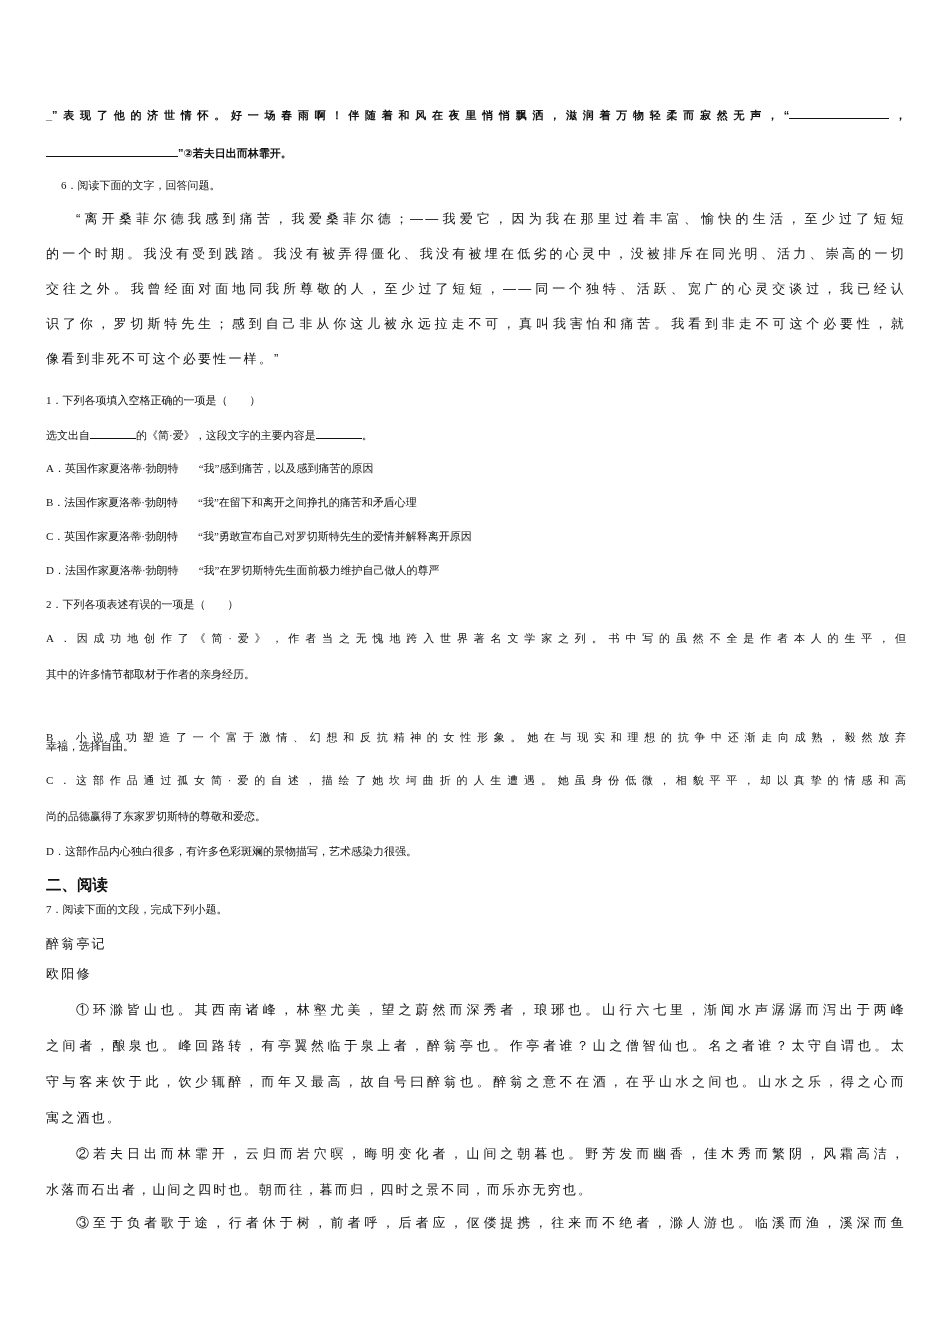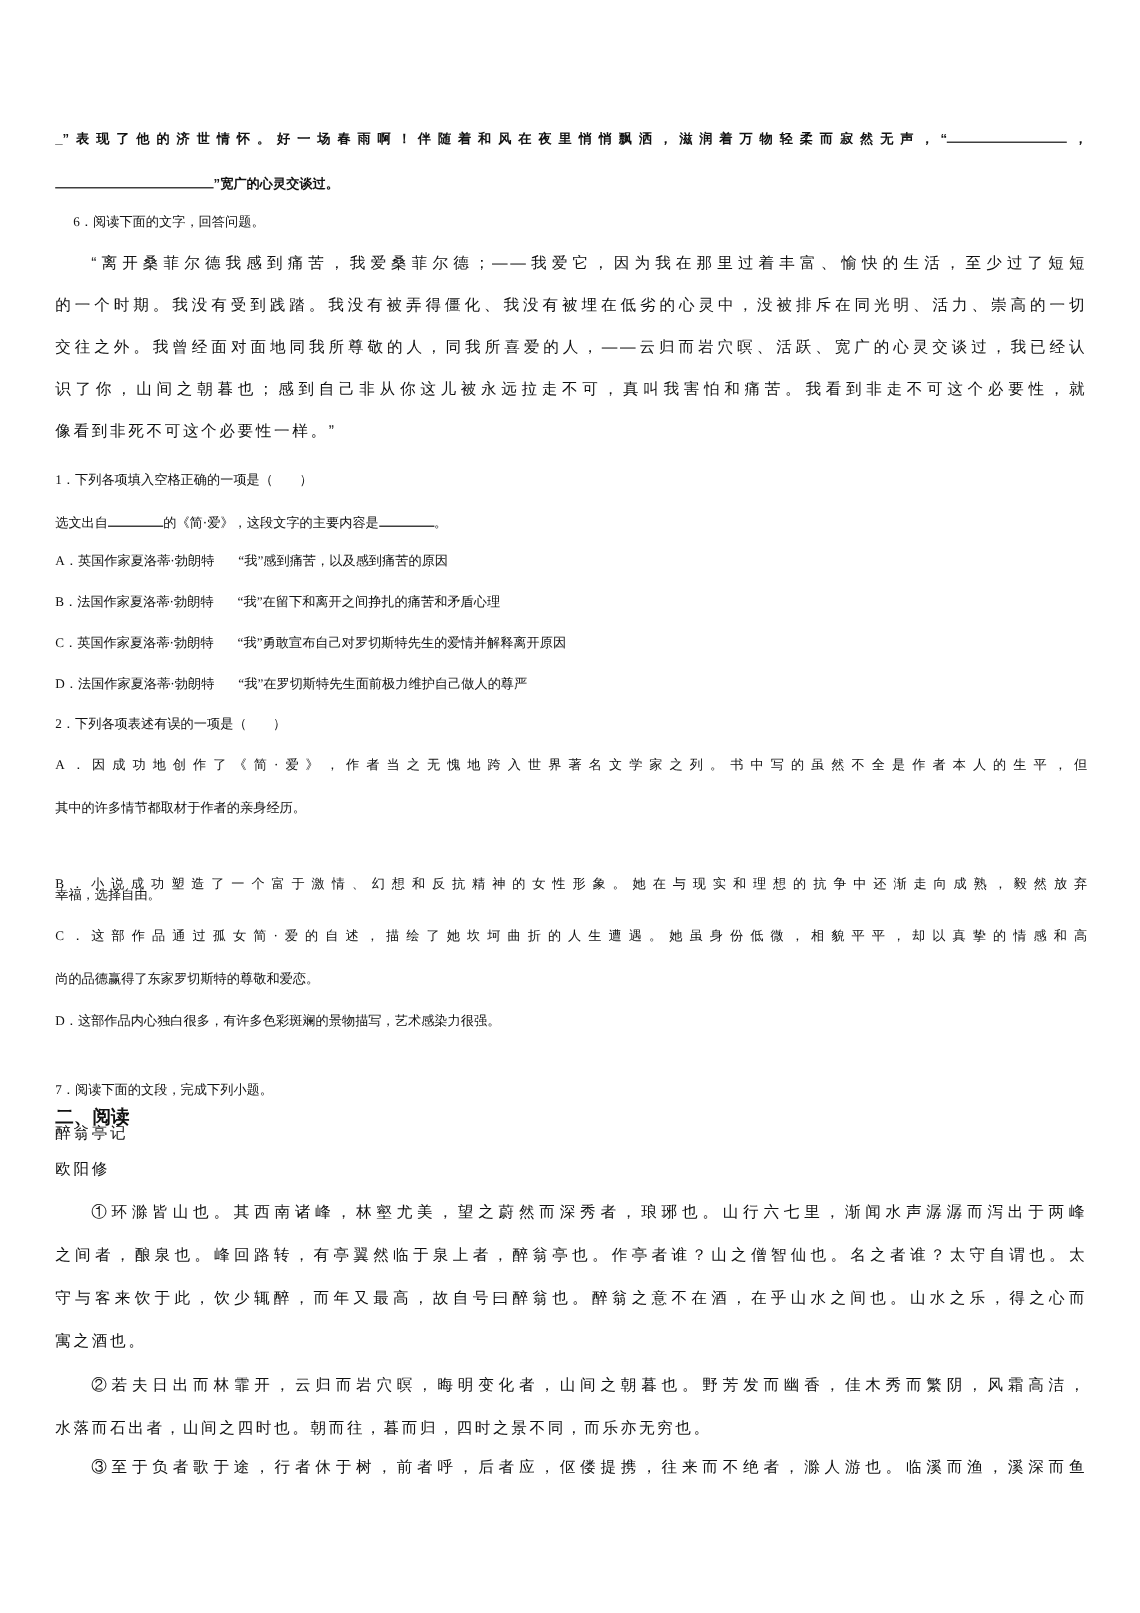--- a/index.html
+++ b/index.html
@@ -17,29 +17,29 @@
 </style>
 </head>
 <body>
 
 <div class="page">
 
   <div class="line sans bold just" style="top:104px;">
     <span>_”表现了他的济世情怀。好一场春雨啊！伴随着和风在夜里悄悄飘洒，滋润着万物轻柔而寂然无声，“</span><span class="blank" style="width:100px;"></span><span>，</span>
   </div>
   <div class="line sans bold" style="top:142px;">
-    <span class="blank" style="width:132px;"></span><span>”宽广的心灵交谈过。</span>
+    <span class="blank" style="width:132px;"></span><span>”②若夫日出而林霏开。</span>
   </div>
 
   <div class="line serif" style="top:175px;margin-left:15px;">6．阅读下面的文字，回答问题。</div>
 
   <div class="line kai just indent" style="top:209px;">“离开桑菲尔德我感到痛苦，我爱桑菲尔德；——我爱它，因为我在那里过着丰富、愉快的生活，至少过了短短</div>
   <div class="line kai just" style="top:244px;">的一个时期。我没有受到践踏。我没有被弄得僵化、我没有被埋在低劣的心灵中，没被排斥在同光明、活力、崇高的一切</div>
-  <div class="line kai just" style="top:279px;">交往之外。我曾经面对面地同我所尊敬的人，同我所喜爱的人，——云归而岩穴暝、活跃、宽广的心灵交谈过，我已经认</div>
-  <div class="line kai just" style="top:314px;">识了你，山间之朝暮也；感到自己非从你这儿被永远拉走不可，真叫我害怕和痛苦。我看到非走不可这个必要性，就</div>
+  <div class="line kai just" style="top:279px;">交往之外。我曾经面对面地同我所尊敬的人，至少过了短短，——同一个独特、活跃、宽广的心灵交谈过，我已经认</div>
+  <div class="line kai just" style="top:314px;">识了你，罗切斯特先生；感到自己非从你这儿被永远拉走不可，真叫我害怕和痛苦。我看到非走不可这个必要性，就</div>
   <div class="line kai" style="top:349px;">像看到非死不可这个必要性一样。”</div>
 
   <div class="line serif" style="top:390px;">1．下列各项填入空格正确的一项是（　　）</div>
   <div class="line serif" style="top:424px;">
     <span>选文出自</span><span class="blank" style="width:46px;"></span><span>的《简·爱》，这段文字的主要内容是</span><span class="blank" style="width:46px;"></span><span>。</span>
   </div>
 
   <div class="line serif" style="top:458px;">
     <span>A．</span><span>英国作家夏洛蒂·勃朗特</span><span style="display:inline-block;width:20px;"></span><span>“我”感到痛苦，以及感到痛苦的原因</span>
   </div>
@@ -56,21 +56,21 @@
   <div class="line serif" style="top:594px;">2．下列各项表述有误的一项是（　　）</div>
 
   <div class="line serif just" style="top:628px;">A．因成功地创作了《简·爱》，作者当之无愧地跨入世界著名文学家之列。书中写的虽然不全是作者本人的生平，但</div>
   <div class="line serif" style="top:664px;">其中的许多情节都取材于作者的亲身经历。</div>
   <div class="line serif just" style="top:699px;margin-top:28px;">B．小说成功塑造了一个富于激情、幻想和反抗精神的女性形象。她在与现实和理想的抗争中还渐走向成熟，毅然放弃</div>
   <div class="line serif" style="top:736px;">幸福，选择自由。</div>
   <div class="line serif just" style="top:770px;">C．这部作品通过孤女简·爱的自述，描绘了她坎坷曲折的人生遭遇。她虽身份低微，相貌平平，却以真挚的情感和高</div>
   <div class="line serif" style="top:806px;">尚的品德赢得了东家罗切斯特的尊敬和爱恋。</div>
   <div class="line serif" style="top:841px;">D．这部作品内心独白很多，有许多色彩斑斓的景物描写，艺术感染力很强。</div>
 
-  <div class="line sans heading" style="top:922px;">二、阅读</div>
+  <div class="line sans heading" style="top:875px;">二、阅读</div>
   <div class="line serif" style="top:899px;">7．阅读下面的文段，完成下列小题。</div>
   <div class="line kai" style="top:934px;">醉翁亭记</div>
   <div class="line kai" style="top:964px;">欧阳修</div>
 
   <div class="line kai just indent" style="top:1000px;">①环滁皆山也。其西南诸峰，林壑尤美，望之蔚然而深秀者，琅琊也。山行六七里，渐闻水声潺潺而泻出于两峰</div>
   <div class="line kai just" style="top:1036px;">之间者，酿泉也。峰回路转，有亭翼然临于泉上者，醉翁亭也。作亭者谁？山之僧智仙也。名之者谁？太守自谓也。太</div>
   <div class="line kai just" style="top:1072px;">守与客来饮于此，饮少辄醉，而年又最高，故自号曰醉翁也。醉翁之意不在酒，在乎山水之间也。山水之乐，得之心而</div>
   <div class="line kai" style="top:1108px;">寓之酒也。</div>
 
   <div class="line kai just indent" style="top:1144px;">②若夫日出而林霏开，云归而岩穴暝，晦明变化者，山间之朝暮也。野芳发而幽香，佳木秀而繁阴，风霜高洁，</div>

